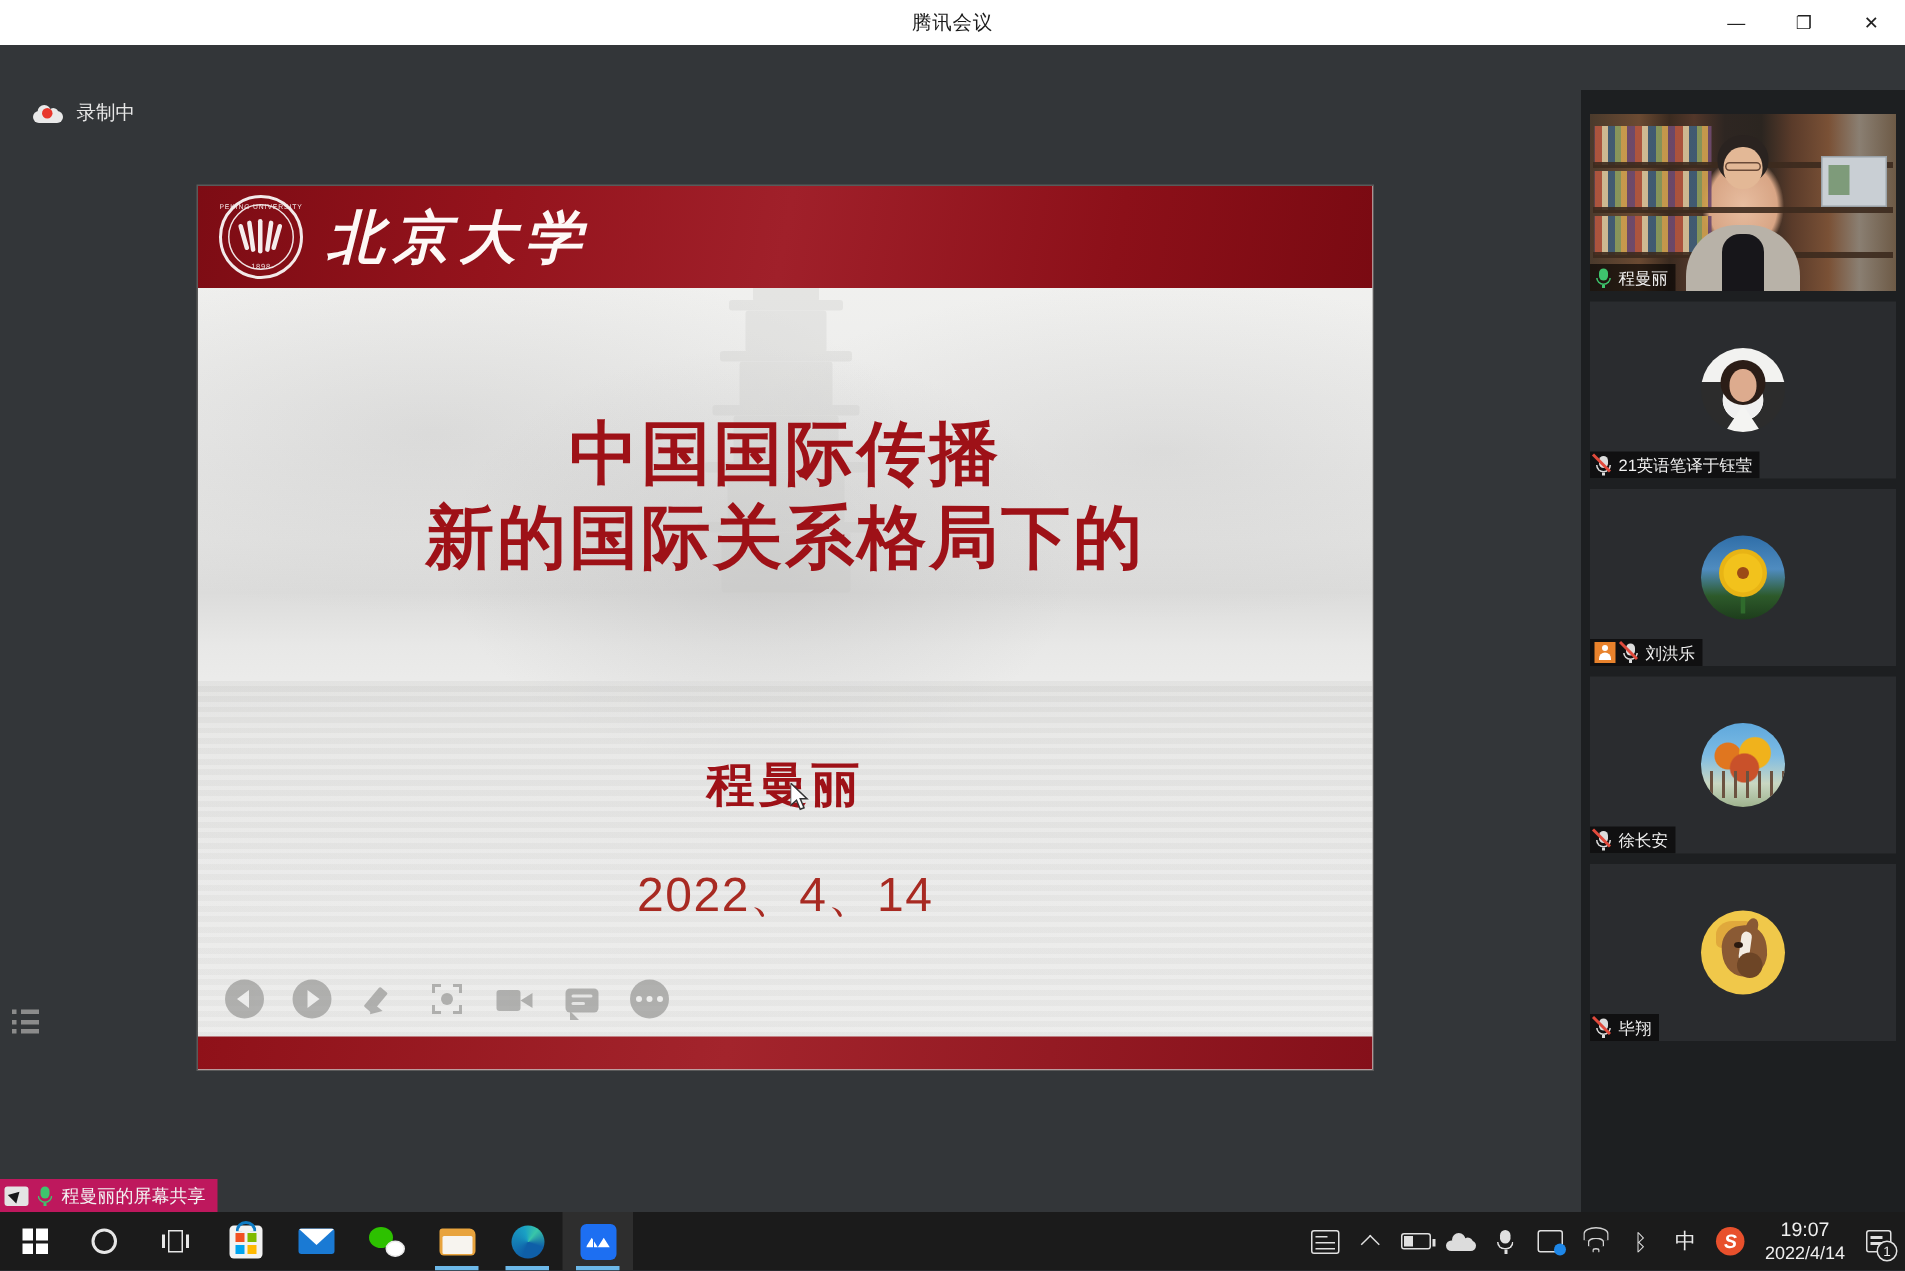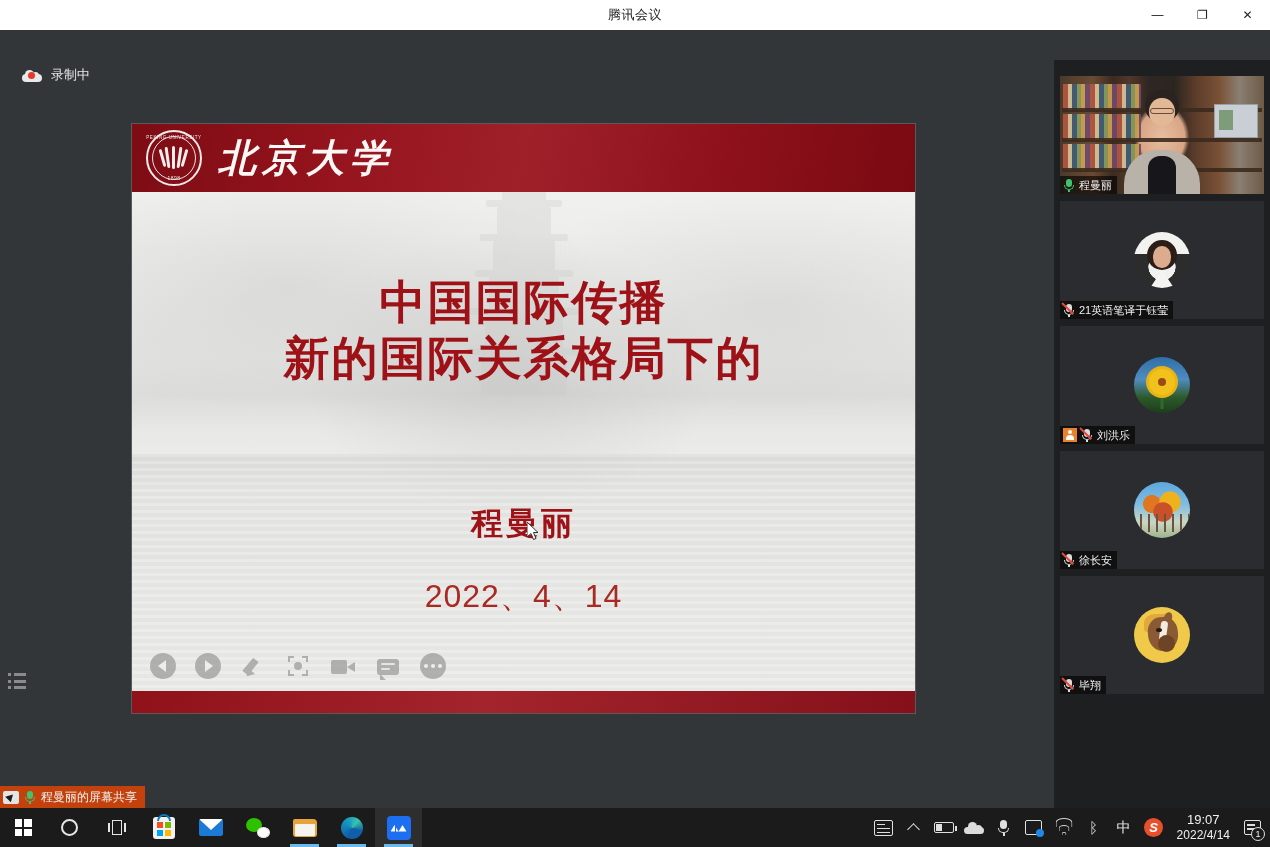--- a/index.html
+++ b/index.html
@@ -312,21 +312,21 @@
     border-top:5px solid transparent; border-bottom:5px solid transparent; border-right:7px solid #d8d8d8; }
   .speaking .reply .tail { position:absolute; left:6px; top:6px; width:10px; height:7px;
     border:2px solid #d8d8d8; border-left:none; border-bottom:none; border-radius:0 8px 0 0; }
 
   
   .share-strip {
     position:absolute; left:0; bottom:0; width:1054px; height:22px;
     display:flex; align-items:center;
   }
   .share-pill {
-    background:#c2410c; display:flex; align-items:center; gap:5px;
+    background:#be185d; display:flex; align-items:center; gap:5px;
     height:22px; padding:0 8px 0 3px;
   }
   .share-ico { position:relative; width:16px; height:13px; flex:0 0 auto; }
   .share-ico .scr { position:absolute; inset:0; background:#e4e4e4; border-radius:2px; }
   .share-ico .ar { position:absolute; left:4px; top:2px; width:0; height:0;
     border-left:7px solid #17181a; border-top:4px solid transparent; border-bottom:4px solid transparent;
     transform:rotate(-45deg); }
   .share-txt { font-size:12px; color:#f2f2f2; white-space:nowrap; }
 
   

